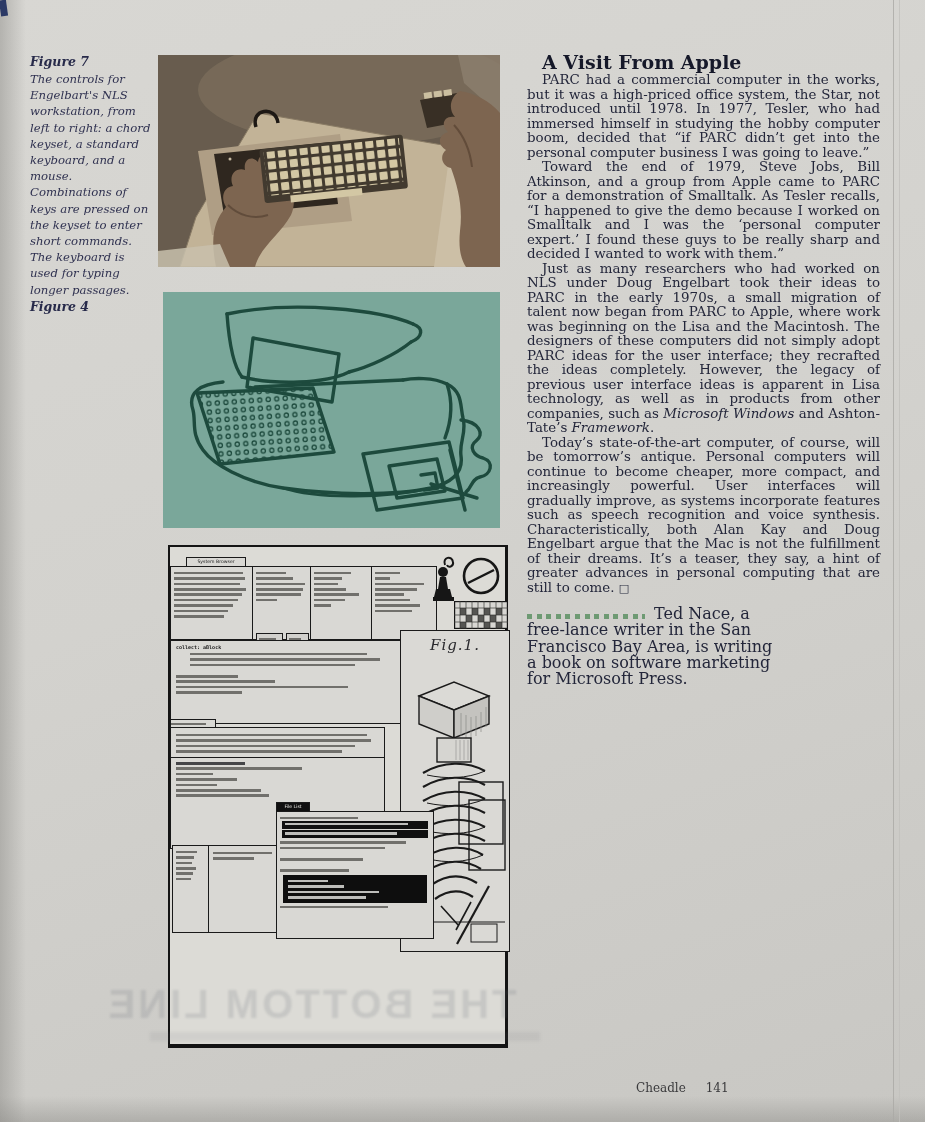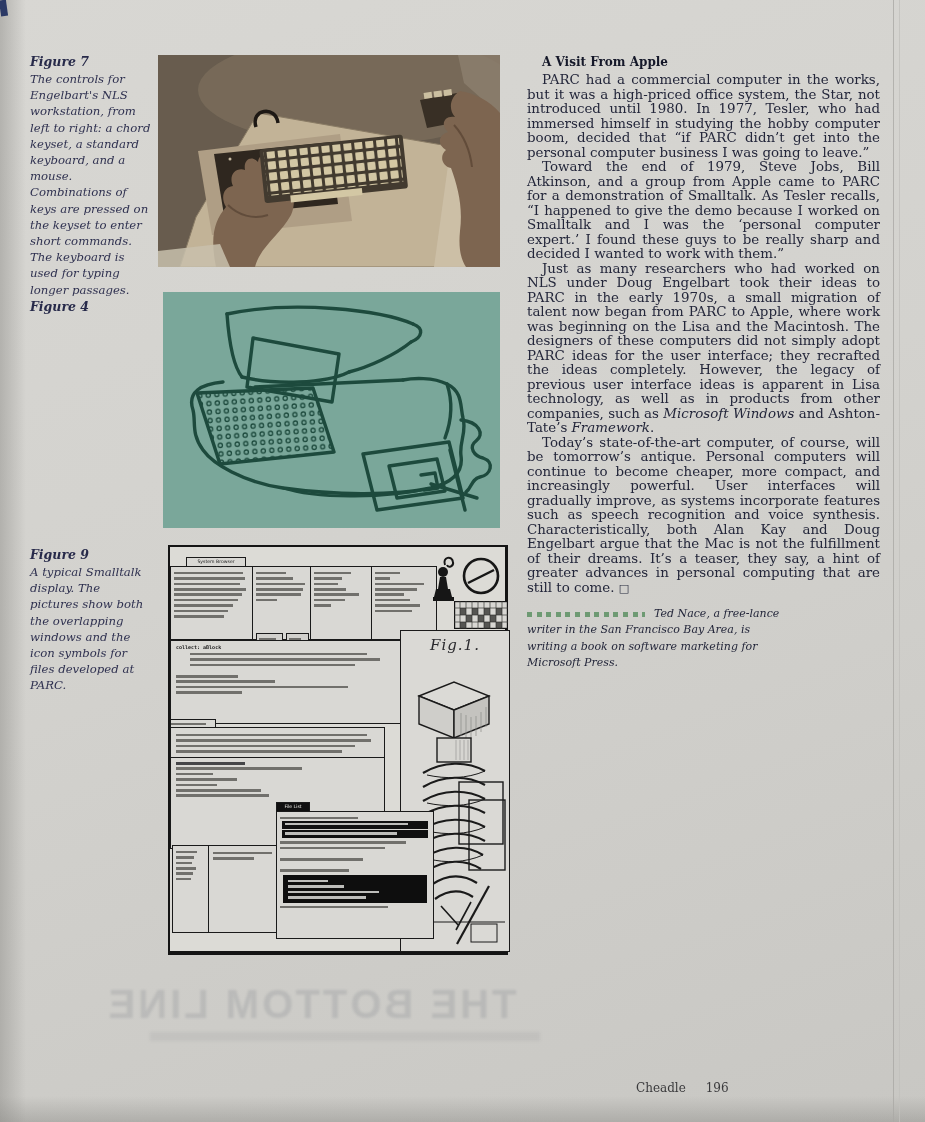--- a/index.html
+++ b/index.html
@@ -15,38 +15,38 @@
              background:linear-gradient(0deg,rgba(140,139,135,.45),rgba(140,139,135,0));}
   .page-edge-line{position:absolute;left:893px;top:0;width:1px;height:100%;background:#aaa9a5;opacity:.8;}
   .page-edge-line2{position:absolute;left:899px;top:0;width:1px;height:100%;background:#c2c1bd;opacity:.8;}
   .corner-mark{position:absolute;left:0;top:0;width:7px;height:16px;background:#2c3a66;transform:rotate(-8deg);}
   
   .cap{position:absolute;left:30px;width:122px;color:#2f3150;filter:blur(.28px);}
   .cap h4{margin:0 0 2px 0;font-size:12.5px;font-style:italic;font-weight:bold;color:#272a4a;}
   .cap p{margin:0;font-size:11.7px;font-style:italic;line-height:16.2px;}
   
   .article{position:absolute;left:527px;top:54px;width:353px;color:#23263a;filter:blur(.25px);}
-  .article h3{margin:0 0 2px 0;font-size:12px;line-height:17px;text-indent:15px;color:#151829;}
+  .article h3{margin:0 0 2px 0;font-size:19px;line-height:17px;text-indent:15px;color:#151829;}
   .ap{margin:0;font-size:13.4px;line-height:14.5px;text-align:justify;text-indent:15px;}
   .endmark{font-size:11px;}
-  .bio{margin:10px 0 0 0;width:256px;font-size:11px;font-style:italic;line-height:16.3px;color:#23263a;}
+  .bio{margin:10px 0 0 0;width:256px;font-size:16px;line-height:16.3px;color:#23263a;}
   .dots{display:inline-block;width:118px;height:5px;margin-right:9px;
         background:repeating-linear-gradient(90deg,#6e9a73 0 5px,rgba(0,0,0,0) 5px 9.6px);}
   .folio{position:absolute;left:636px;top:1081px;font-size:12px;color:#3a3a3c;filter:blur(.3px);}
   .folio .pn{margin-left:16px;}
   
   .bleed{position:absolute;left:68px;top:982px;width:486px;height:48px;transform:scaleX(-1);
          font-family:"Liberation Sans",sans-serif;font-weight:bold;font-size:40px;letter-spacing:3px;
          color:rgba(95,103,112,.17);text-align:center;filter:blur(1px);}
   .bleed2{position:absolute;left:150px;top:1032px;width:390px;height:9px;background:rgba(105,112,118,.10);filter:blur(1.5px);}
   
   .photo{position:absolute;left:158px;top:55px;width:342px;height:212px;margin:0;}
   .flex-art{position:absolute;left:163px;top:292px;width:337px;height:236px;margin:0;}
   
-  .screen{position:absolute;left:168px;top:545px;width:340px;height:410px;margin:0;background:#dcdbd6;
+  .screen{position:absolute;left:168px;top:545px;width:340px;height:503px;margin:0;background:#dcdbd6;
           border:2px solid #141414;border-right-width:3px;border-bottom-width:4px;box-sizing:border-box;}
   .win{position:absolute;background:#d9d8d4;border:1.2px solid #1a1a1a;box-sizing:border-box;}
   .t5{display:block;font-family:"DejaVu Sans",sans-serif;font-size:4.6px;line-height:8px;color:#222;text-align:center;white-space:nowrap;overflow:hidden;}
   .tl{height:2.5px;background:#5a5955;margin-top:2.9px;opacity:.82;}
   .cols{display:flex;height:100%;}
   .col{border-right:1.1px solid #1a1a1a;padding:2px 3px;box-sizing:border-box;}
   .col:last-child{border-right:none;}
   .mini{position:absolute;border:1px solid #1a1a1a;background:#d2d1cd;padding:1px 2px;box-sizing:border-box;}
   .mlabel{font-family:"DejaVu Sans Mono",monospace;font-weight:bold;font-size:5px;line-height:6px;color:#1c1c1c;}
   .pad{padding:3px 5px;box-sizing:border-box;}
@@ -77,24 +77,20 @@
   <div class="page-edge-line"></div>
   <div class="page-edge-line2"></div>
   <div class="corner-mark"></div>
 
   <section class="cap" style="top:54px">
     <h4>Figure 7</h4>
     <p>The controls for Engelbart's NLS workstation, from left to right: a chord keyset, a standard keyboard, and a mouse. Combinations of keys are pressed on the keyset to enter short commands. The keyboard is used for typing longer passages.</p>
   </section>
   <section class="cap" style="top:299px">
     <h4>Figure 4</h4>
-  </section>
-  <section class="cap" style="top:547px">
-    <h4>Figure 9</h4>
-    <p>A typical Smalltalk display. The pictures show both the overlapping windows and the icon symbols for files developed at PARC.</p>
   </section>
 
   <figure class="photo">
     <svg width="342" height="212" viewBox="0 0 342 212">
       <defs>
         <pattern id="keys" width="11" height="11" patternUnits="userSpaceOnUse">
           <rect x="1" y="1" width="8" height="8" rx="1" fill="#d8cca9"></rect>
         </pattern>
       </defs>
       <rect width="342" height="212" fill="#665b4e"></rect>
@@ -373,28 +369,28 @@
           <div class="tl" style="width: 58%;"></div>
         </div>
       <div>
           <div class="tl" style="width: 72%;"></div>
         </div>
     </div>
   </figure>
 
   <article class="article">
     <h3>A Visit From Apple</h3>
-    <p class="ap">PARC had a commercial computer in the works, but it was a high-priced office system, the Star, not introduced until 1980. In 1977, Tesler, who had immersed himself in studying the hobby computer boom, decided that “if PARC didn’t get into the personal computer business I was going to leave.”</p>
+    <p class="ap">PARC had a commercial computer in the works, but it was a high-priced office system, the Star, not introduced until 1978. In 1977, Tesler, who had immersed himself in studying the hobby computer boom, decided that “if PARC didn’t get into the personal computer business I was going to leave.”</p>
     <p class="ap">Toward the end of 1979, Steve Jobs, Bill Atkinson, and a group from Apple came to PARC for a demonstration of Smalltalk. As Tesler recalls, “I happened to give the demo because I worked on Smalltalk and I was the ‘personal computer expert.’ I found these guys to be really sharp and decided I wanted to work with them.”</p>
     <p class="ap"><span>Just as many researchers who had worked on NLS under Doug Engelbart took their ideas to PARC in the early 1970s, a small migration of talent now began from PARC to Apple, where work was beginning on the Lisa and the Macintosh. The designers of these computers did not simply adopt PARC ideas for the user interface; they recrafted the ideas completely. However, the legacy of previous user interface ideas is apparent in Lisa technology, as well as in products from other companies, such as </span><i>Microsoft Windows</i><span> and Ashton-Tate’s </span><i>Framework</i><span>.</span></p>
     <p class="ap"><span>Today’s state-of-the-art computer, of course, will be tomorrow’s antique. Personal computers will continue to become cheaper, more compact, and increasingly powerful. User interfaces will gradually improve, as systems incorporate features such as speech recognition and voice synthesis. Characteristically, both Alan Kay and Doug Engelbart argue that the Mac is not the fulfillment of their dreams. It’s a teaser, they say, a hint of greater advances in personal computing that are still to come.</span> <span class="endmark">□</span></p>
     <p class="bio"><span class="dots"></span><span>Ted Nace, a free-lance writer in the San Francisco Bay Area, is writing a book on software marketing for Microsoft Press.</span></p>
   </article>
 
   <div class="bleed">THE BOTTOM LINE</div>
   <div class="bleed2"></div>
 
   <footer class="folio">
     <span>Cheadle</span>
-    <span class="pn">196</span>
+    <span class="pn">141</span>
   </footer>
 
 </div>
 
 </body></html>

